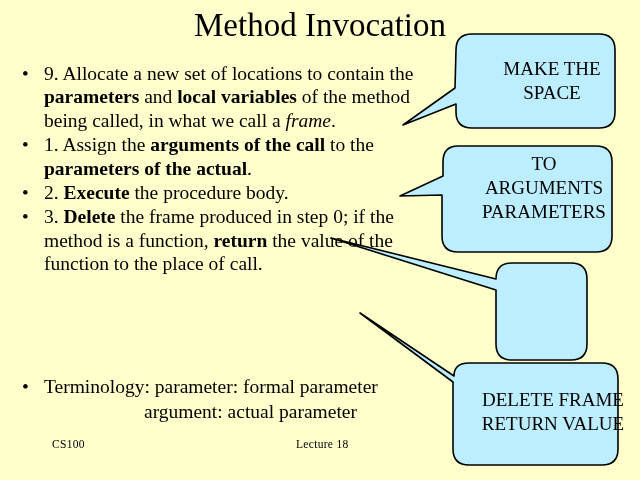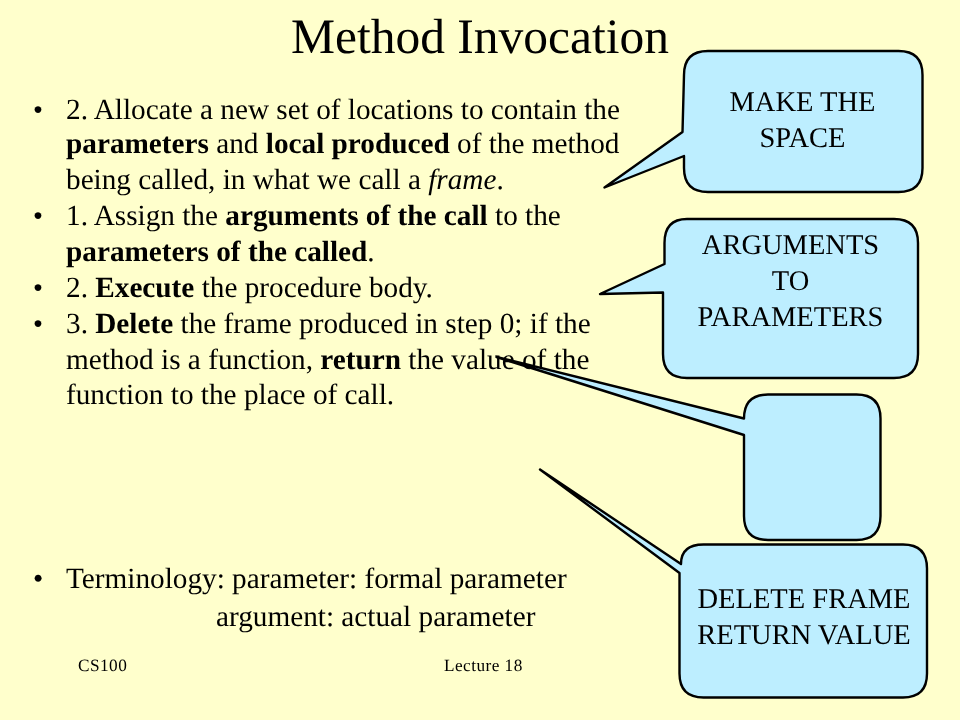--- a/index.html
+++ b/index.html
@@ -104,43 +104,44 @@
     height: 480px;
     pointer-events: none;
   }
   .callout-text {
     position: absolute;
     text-align: center;
     font-size: 19px;
     line-height: 24px;
     white-space: nowrap;
     color: #000;
+    margin-left: 17px;
   }
   #callout-1-text { left: 455px; top: 57px;  width: 160px; }
   #callout-2-text { left: 441px; top: 152px; width: 172px; }
   #callout-3-text { left: 470px; top: 289px; width: 144px; }
   #callout-4-text { left: 447px; top: 388px; width: 178px; }
 </style>
 </head>
 <body>
 
 <div id="slide">
 
   <div id="title">Method Invocation</div>
 
   <div id="body">
 
     <div class="bullet">
       <span class="dot">•</span>
-      <span><span>2. Allocate a new set of locations to contain the </span><b>parameters</b><span> and </span><b>local produced</b><span> of the method being called, in what we call a </span><i>frame</i><span>.</span></span>
+      <span><span>9. Allocate a new set of locations to contain the </span><b>parameters</b><span> and </span><b>local variables</b><span> of the method being called, in what we call a </span><i>frame</i><span>.</span></span>
     </div>
 
     <div class="bullet">
       <span class="dot">•</span>
-      <span><span>1. Assign the </span><b>arguments of the call</b><span> to the </span><b>parameters of the called</b><span>.</span></span>
+      <span><span>1. Assign the </span><b>arguments of the call</b><span> to the </span><b>parameters of the actual</b><span>.</span></span>
     </div>
 
     <div class="bullet">
       <span class="dot">•</span>
       <span><span>2. </span><b>Execute</b><span> the procedure body.</span></span>
     </div>
 
     <div class="bullet">
       <span class="dot">•</span>
       <span><span>3. </span><b>Delete</b><span> the frame produced in step 0; if the method is a function, </span><b>return</b><span> the value of the function to the place of call.</span></span>
@@ -164,22 +165,22 @@
 
     <path d="M 469,363 L 602,363 Q 618,363 618,379 L 618,449 Q 618,465 602,465 L 469,465 Q 453,465 453,449 L 453,382 L 360,313 L 454,376 Q 454,363 469,363 Z" fill="#bdeeff" stroke="#000000" stroke-width="1.6" stroke-linejoin="round"></path>
   </svg>
 
   <div class="callout-text" id="callout-1-text">
     <div>MAKE THE</div>
     <div>SPACE</div>
   </div>
 
   <div class="callout-text" id="callout-2-text">
+    <div>TO</div>
     <div>ARGUMENTS</div>
-    <div>TO</div>
     <div>PARAMETERS</div>
   </div>
 
 
   <div class="callout-text" id="callout-4-text">
     <div>DELETE FRAME</div>
     <div>RETURN VALUE</div>
   </div>
 
   <div id="footer-left">CS100</div>

